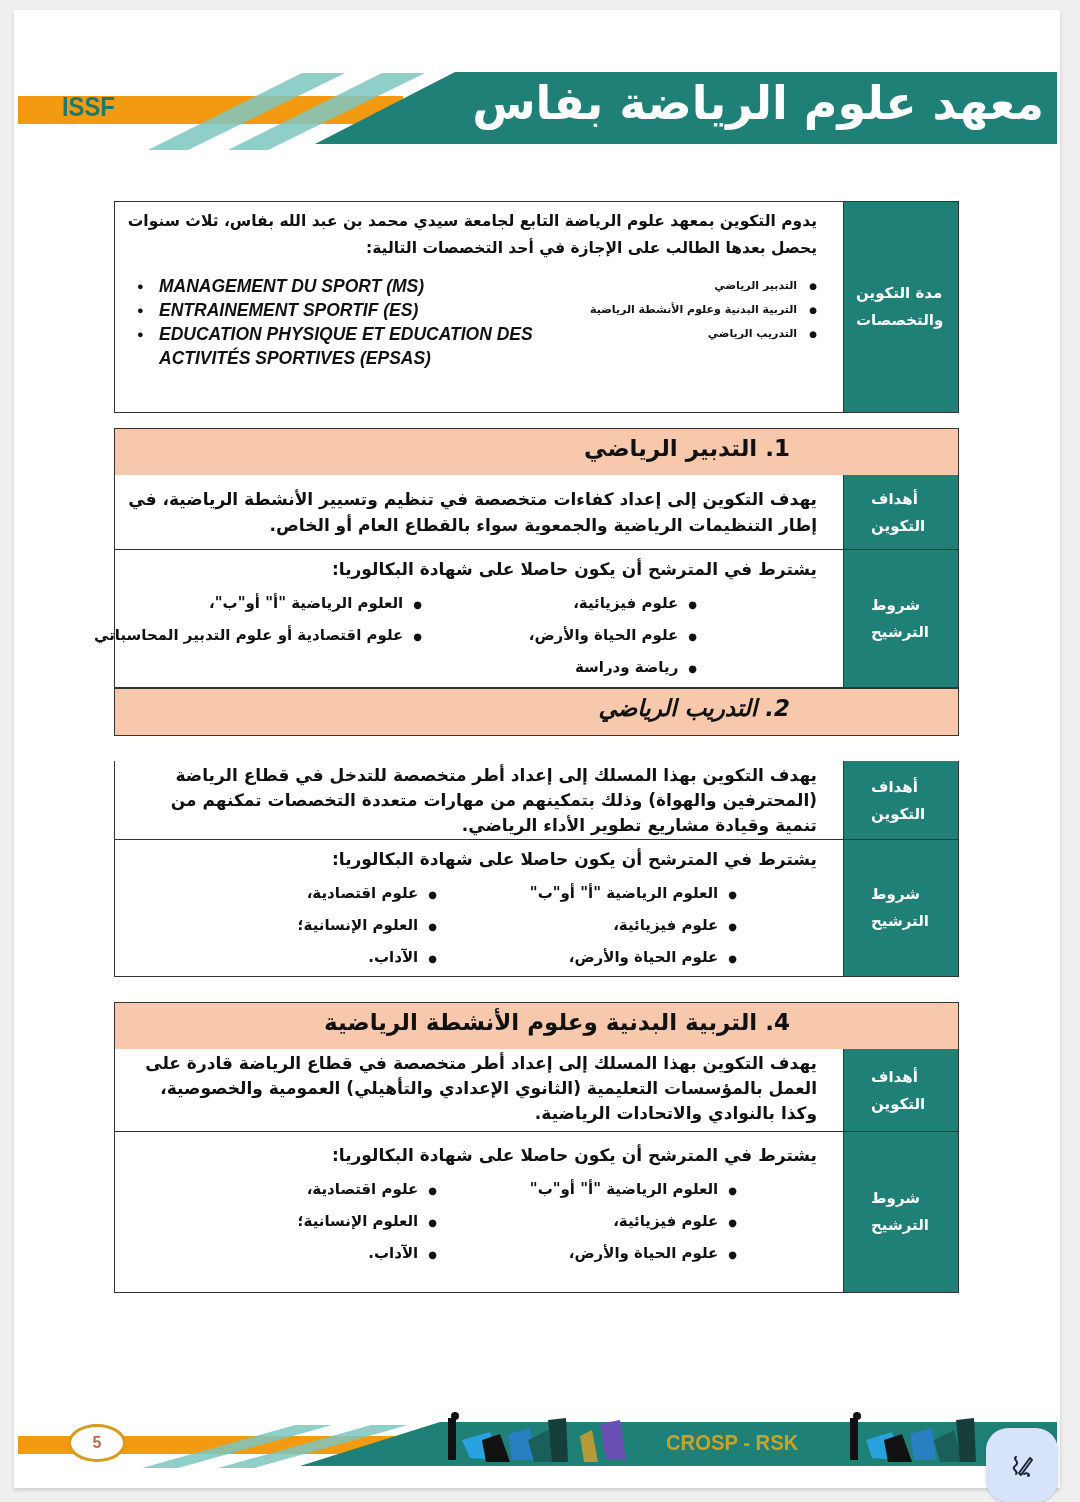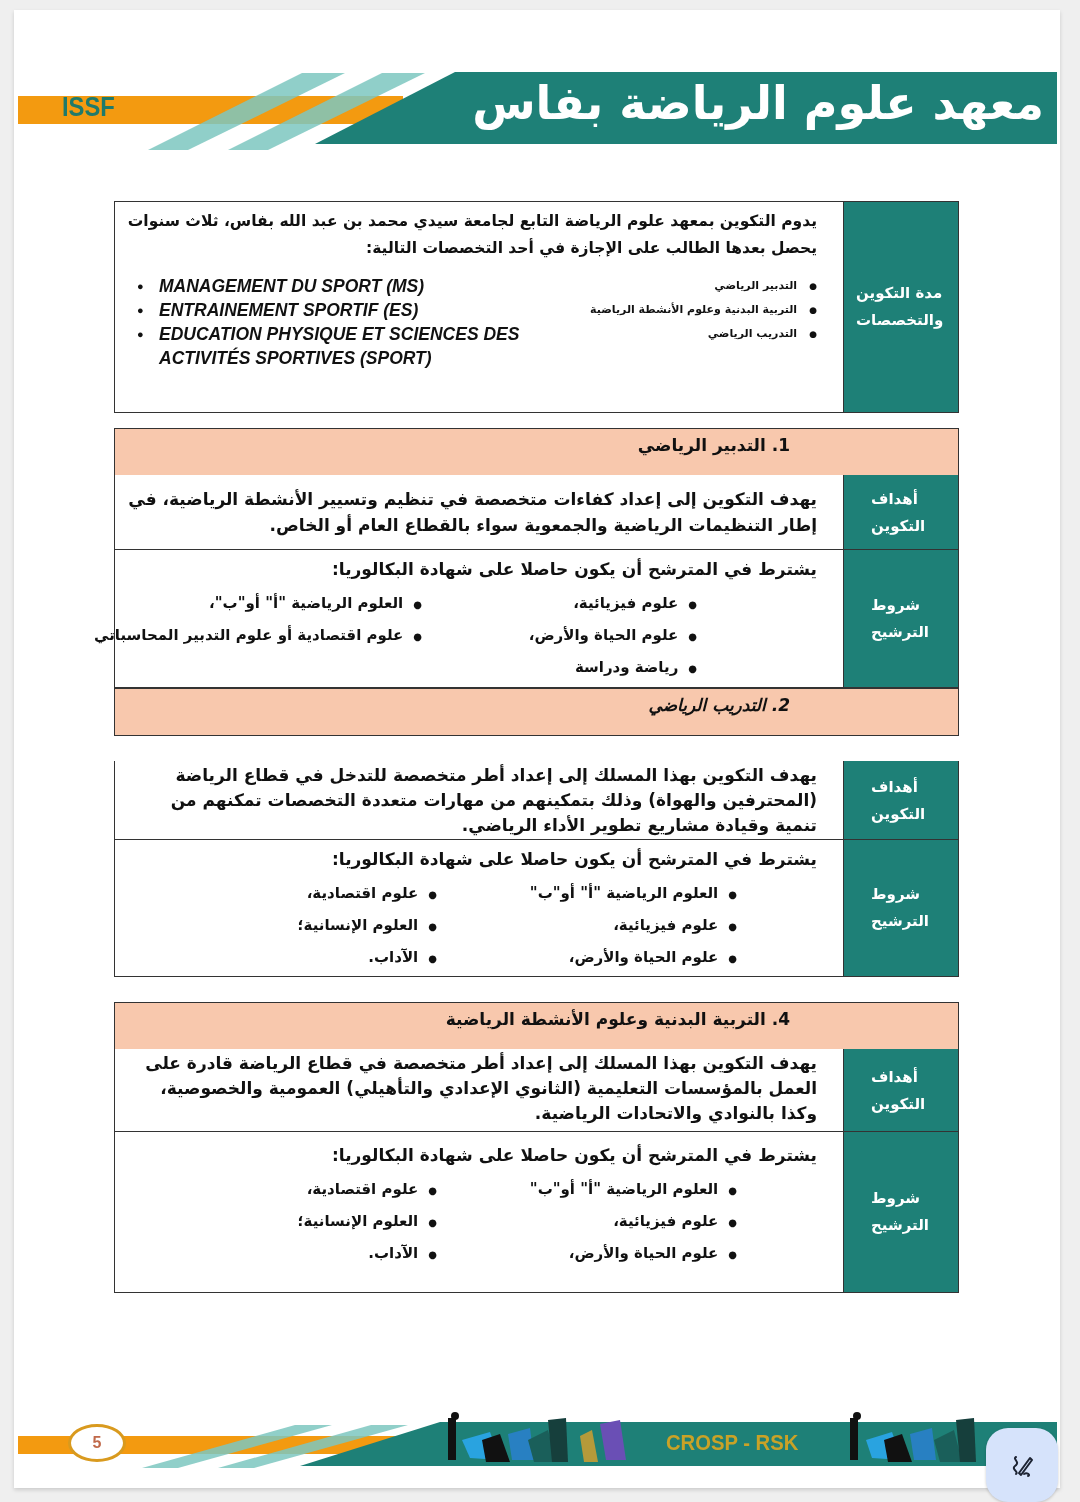--- a/index.html
+++ b/index.html
@@ -14,21 +14,21 @@
   .sidecell { position:absolute; right:0; top:0; bottom:0; width:114px; background:#1e8077; color:#fff; display:flex; align-items:center; justify-content:center; text-align:left; font-family:"DejaVu Sans", sans-serif; font-weight:bold; font-size:15px; line-height:27px; border-left:1.5px solid #333; }
   .content { position:absolute; left:0; top:0; bottom:0; right:115px; direction:rtl; padding:6px 26px 0 8px; box-sizing:border-box; color:#111; font-family:"DejaVu Sans", sans-serif; font-weight:bold; }
   .para { font-size:17px; line-height:26px; }
   .intro-lists { display:flex; direction:rtl; margin-top:12px; }
   .ar-list { width:260px; font-size:11px; line-height:24px; font-weight:bold; }
   .ar-list div::before { content:"●"; margin-left:12px; font-size:9px; }
   .fr-list { direction:ltr; flex:1; font-family:"Liberation Sans", sans-serif; font-style:italic; font-weight:bold; font-size:17.5px; line-height:24px; padding-left:14px; }
   .fr-item { display:flex; }
   .fr-item .b { width:22px; font-style:normal; font-size:11px; }
   .sechead { position:absolute; left:114px; width:845px; height:48px; background:#f8c8ad; border:1.5px solid #333; box-sizing:border-box; direction:rtl; }
-  .sechead span { position:absolute; right:168px; top:6px; font-family:"DejaVu Sans", sans-serif; font-weight:bold; font-size:17px; color:#111; }
+  .sechead span { position:absolute; right:168px; top:6px; font-family:"DejaVu Sans", sans-serif; font-weight:bold; font-size:23px; color:#111; }
   .cond-grid { display:grid; grid-template-columns: 270px 330px; direction:rtl; row-gap:0; margin-top:6px; padding-right:0px; }
   .cond-grid div { font-size:15px; line-height:31px; white-space:nowrap; }
   .cond-grid div::before { content:"●"; margin-left:10px; font-size:10px; }
   .cond-grid.g1 { padding-right:120px; grid-template-columns: 275px 340px; }
   .cond-grid.g2 { padding-right:80px; grid-template-columns: 300px 300px; }
   
   .footer { position:absolute; left:0; top:1412px; width:1080px; height:60px; }
   .pnum { position:absolute; left:68px; top:1424px; width:58px; height:38px; border:3px solid #d99a1e; border-radius:50%; background:#fff; box-sizing:border-box; text-align:center; line-height:32px; font-family:"Liberation Sans", sans-serif; font-weight:bold; font-size:16px; color:#c0694a; }
   .crosp { position:absolute; left:666px; top:1430px; font-family:"Liberation Sans", sans-serif; font-weight:bold; font-size:22px; color:#c9a227; transform:scaleX(0.92); transform-origin:left; }
   .fab { position:absolute; left:986px; top:1428px; width:72px; height:74px; background:#d6e3fb; border-radius:22px; display:flex; align-items:center; justify-content:center; box-shadow:0 1px 3px rgba(0,0,0,0.2); }
@@ -63,21 +63,21 @@
         <div class="fr-item">
             <span class="b">●</span>
             <span>MANAGEMENT DU SPORT (MS)</span>
           </div>
         <div class="fr-item">
             <span class="b">●</span>
             <span>ENTRAINEMENT SPORTIF (ES)</span>
           </div>
         <div class="fr-item">
             <span class="b">●</span>
-            <span style="width:400px;">EDUCATION PHYSIQUE ET SCIENCES DES ACTIVITÉS SPORTIVES (SPORT)</span>
+            <span style="width:400px;">EDUCATION PHYSIQUE ET EDUCATION DES ACTIVITÉS SPORTIVES (EPSAS)</span>
           </div>
       </div>
     </div>
   </div>
 </div>
 
 <div class="sechead" style="top:428px;">
     <span>1. التدبير الرياضي</span>
   </div>
 <div class="box" style="top:475px; height:76px; border-top:none;">

